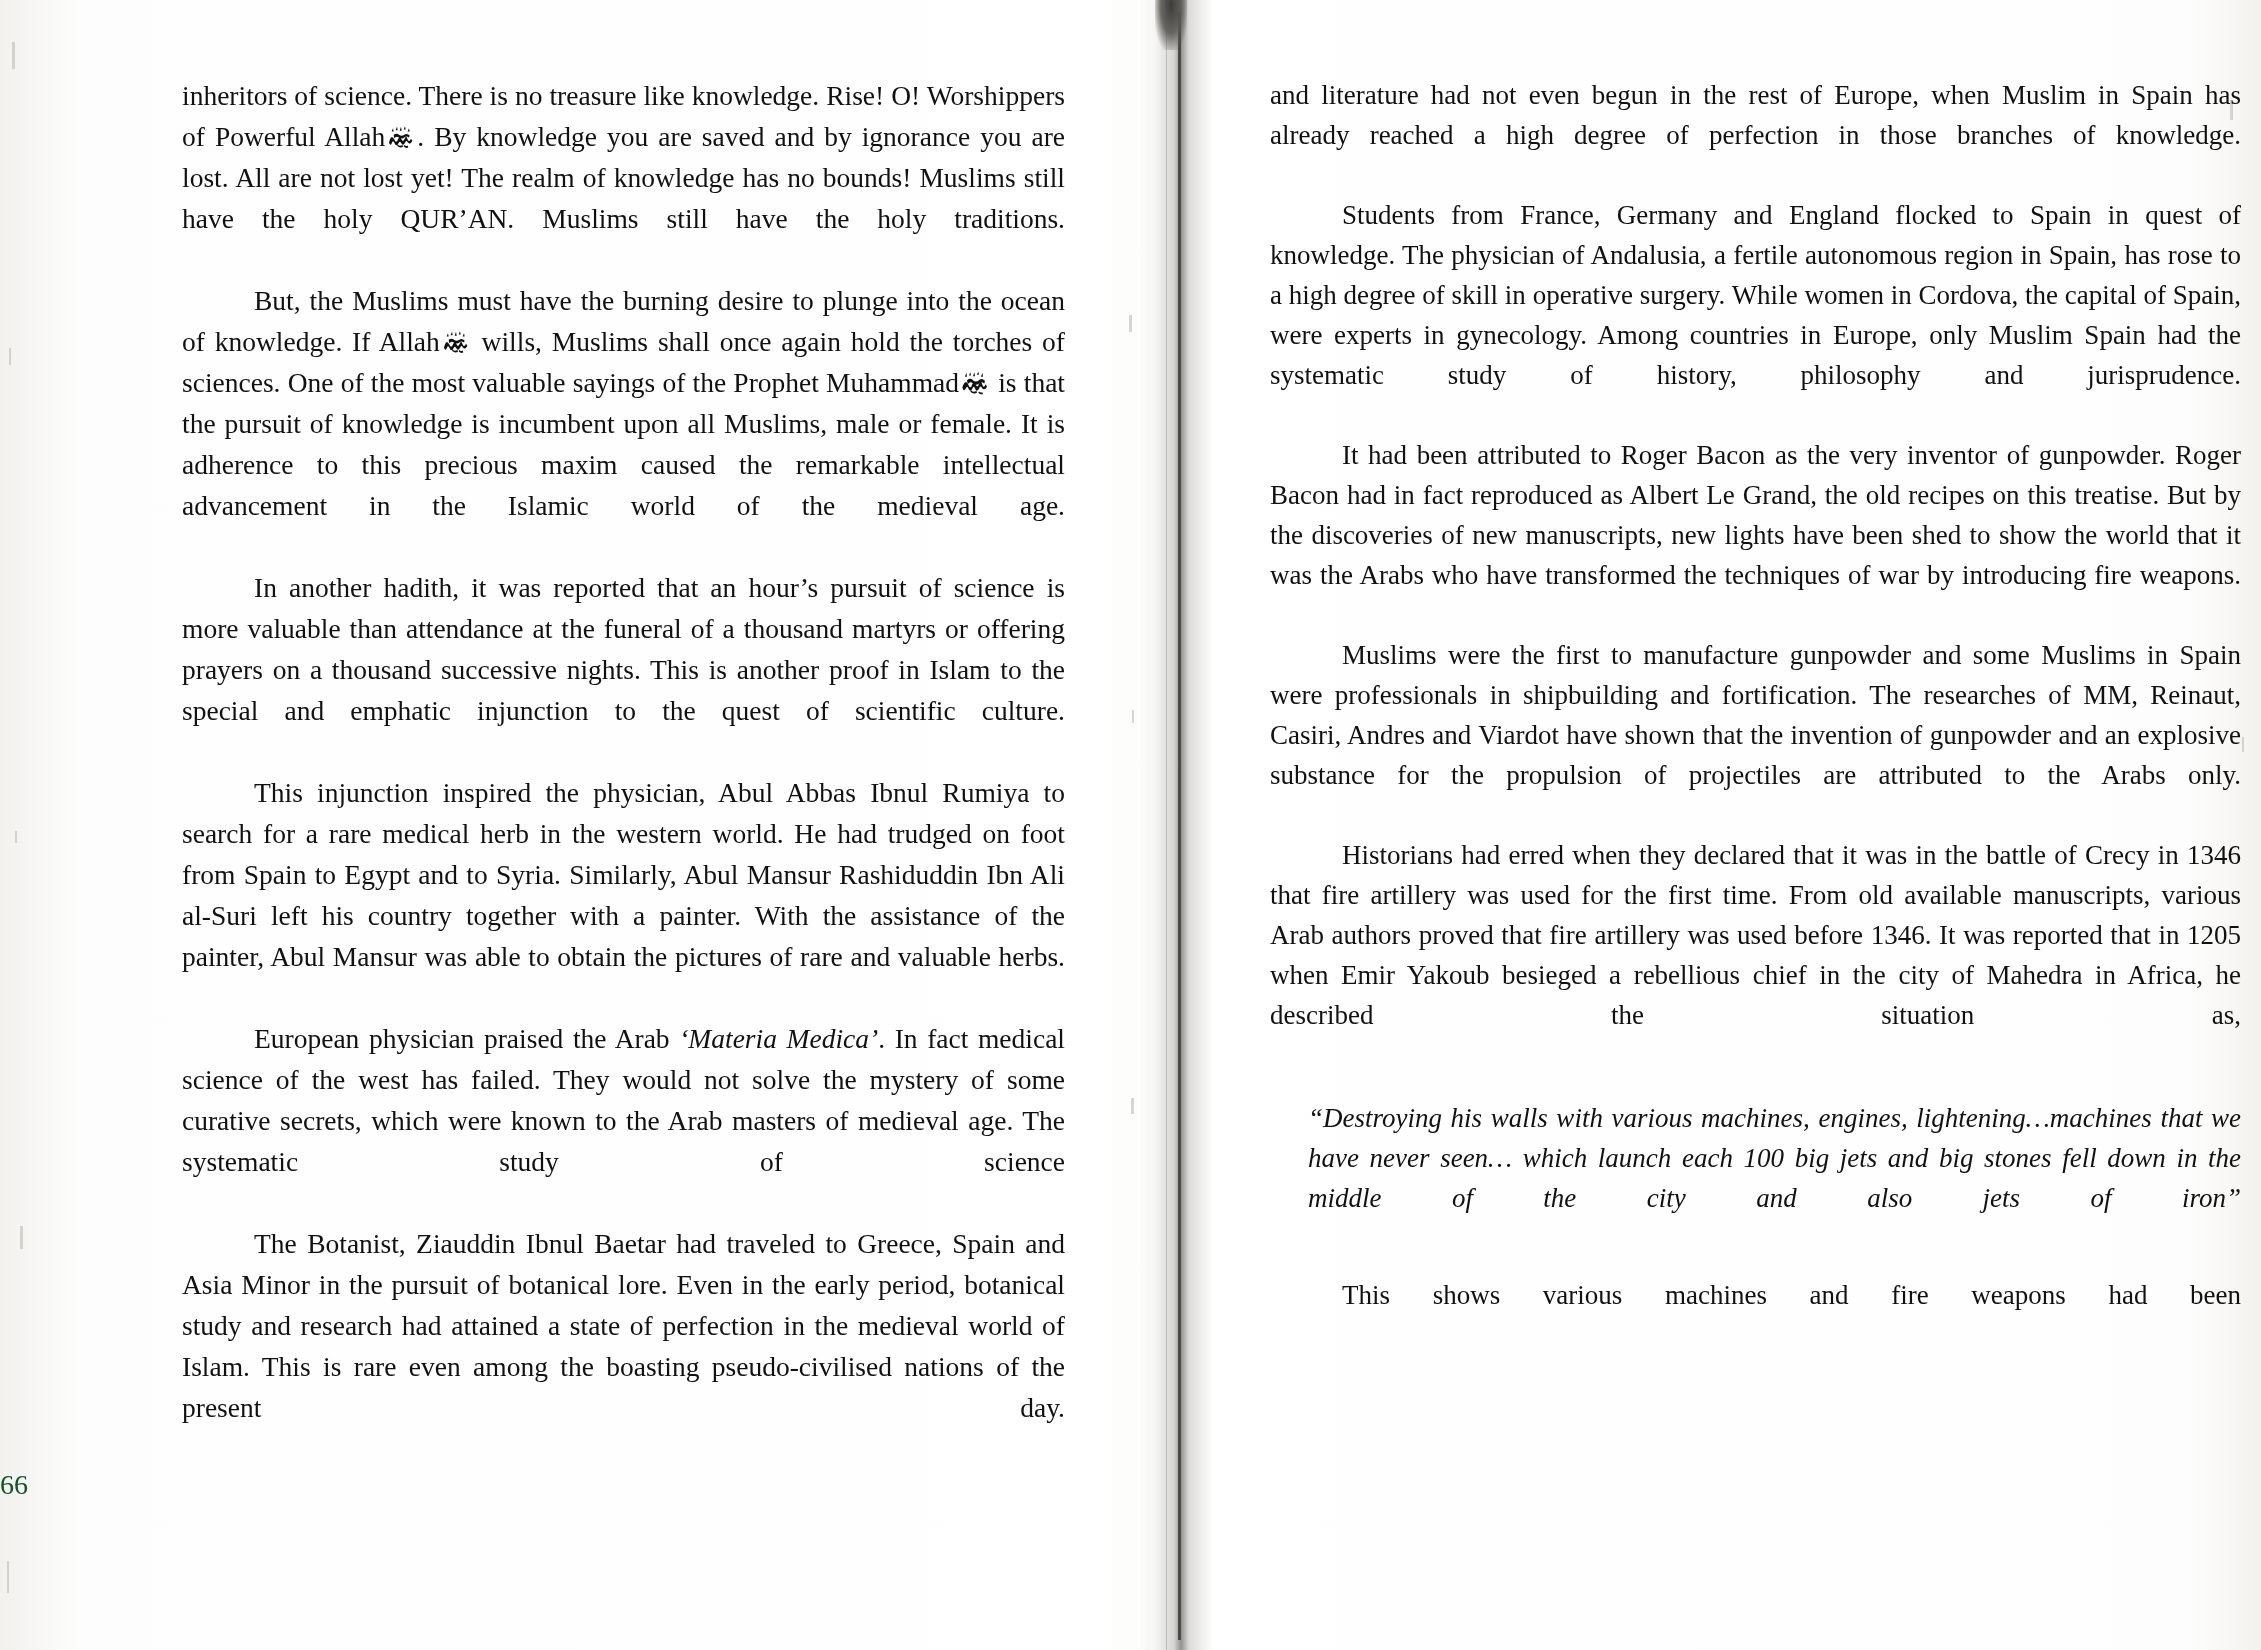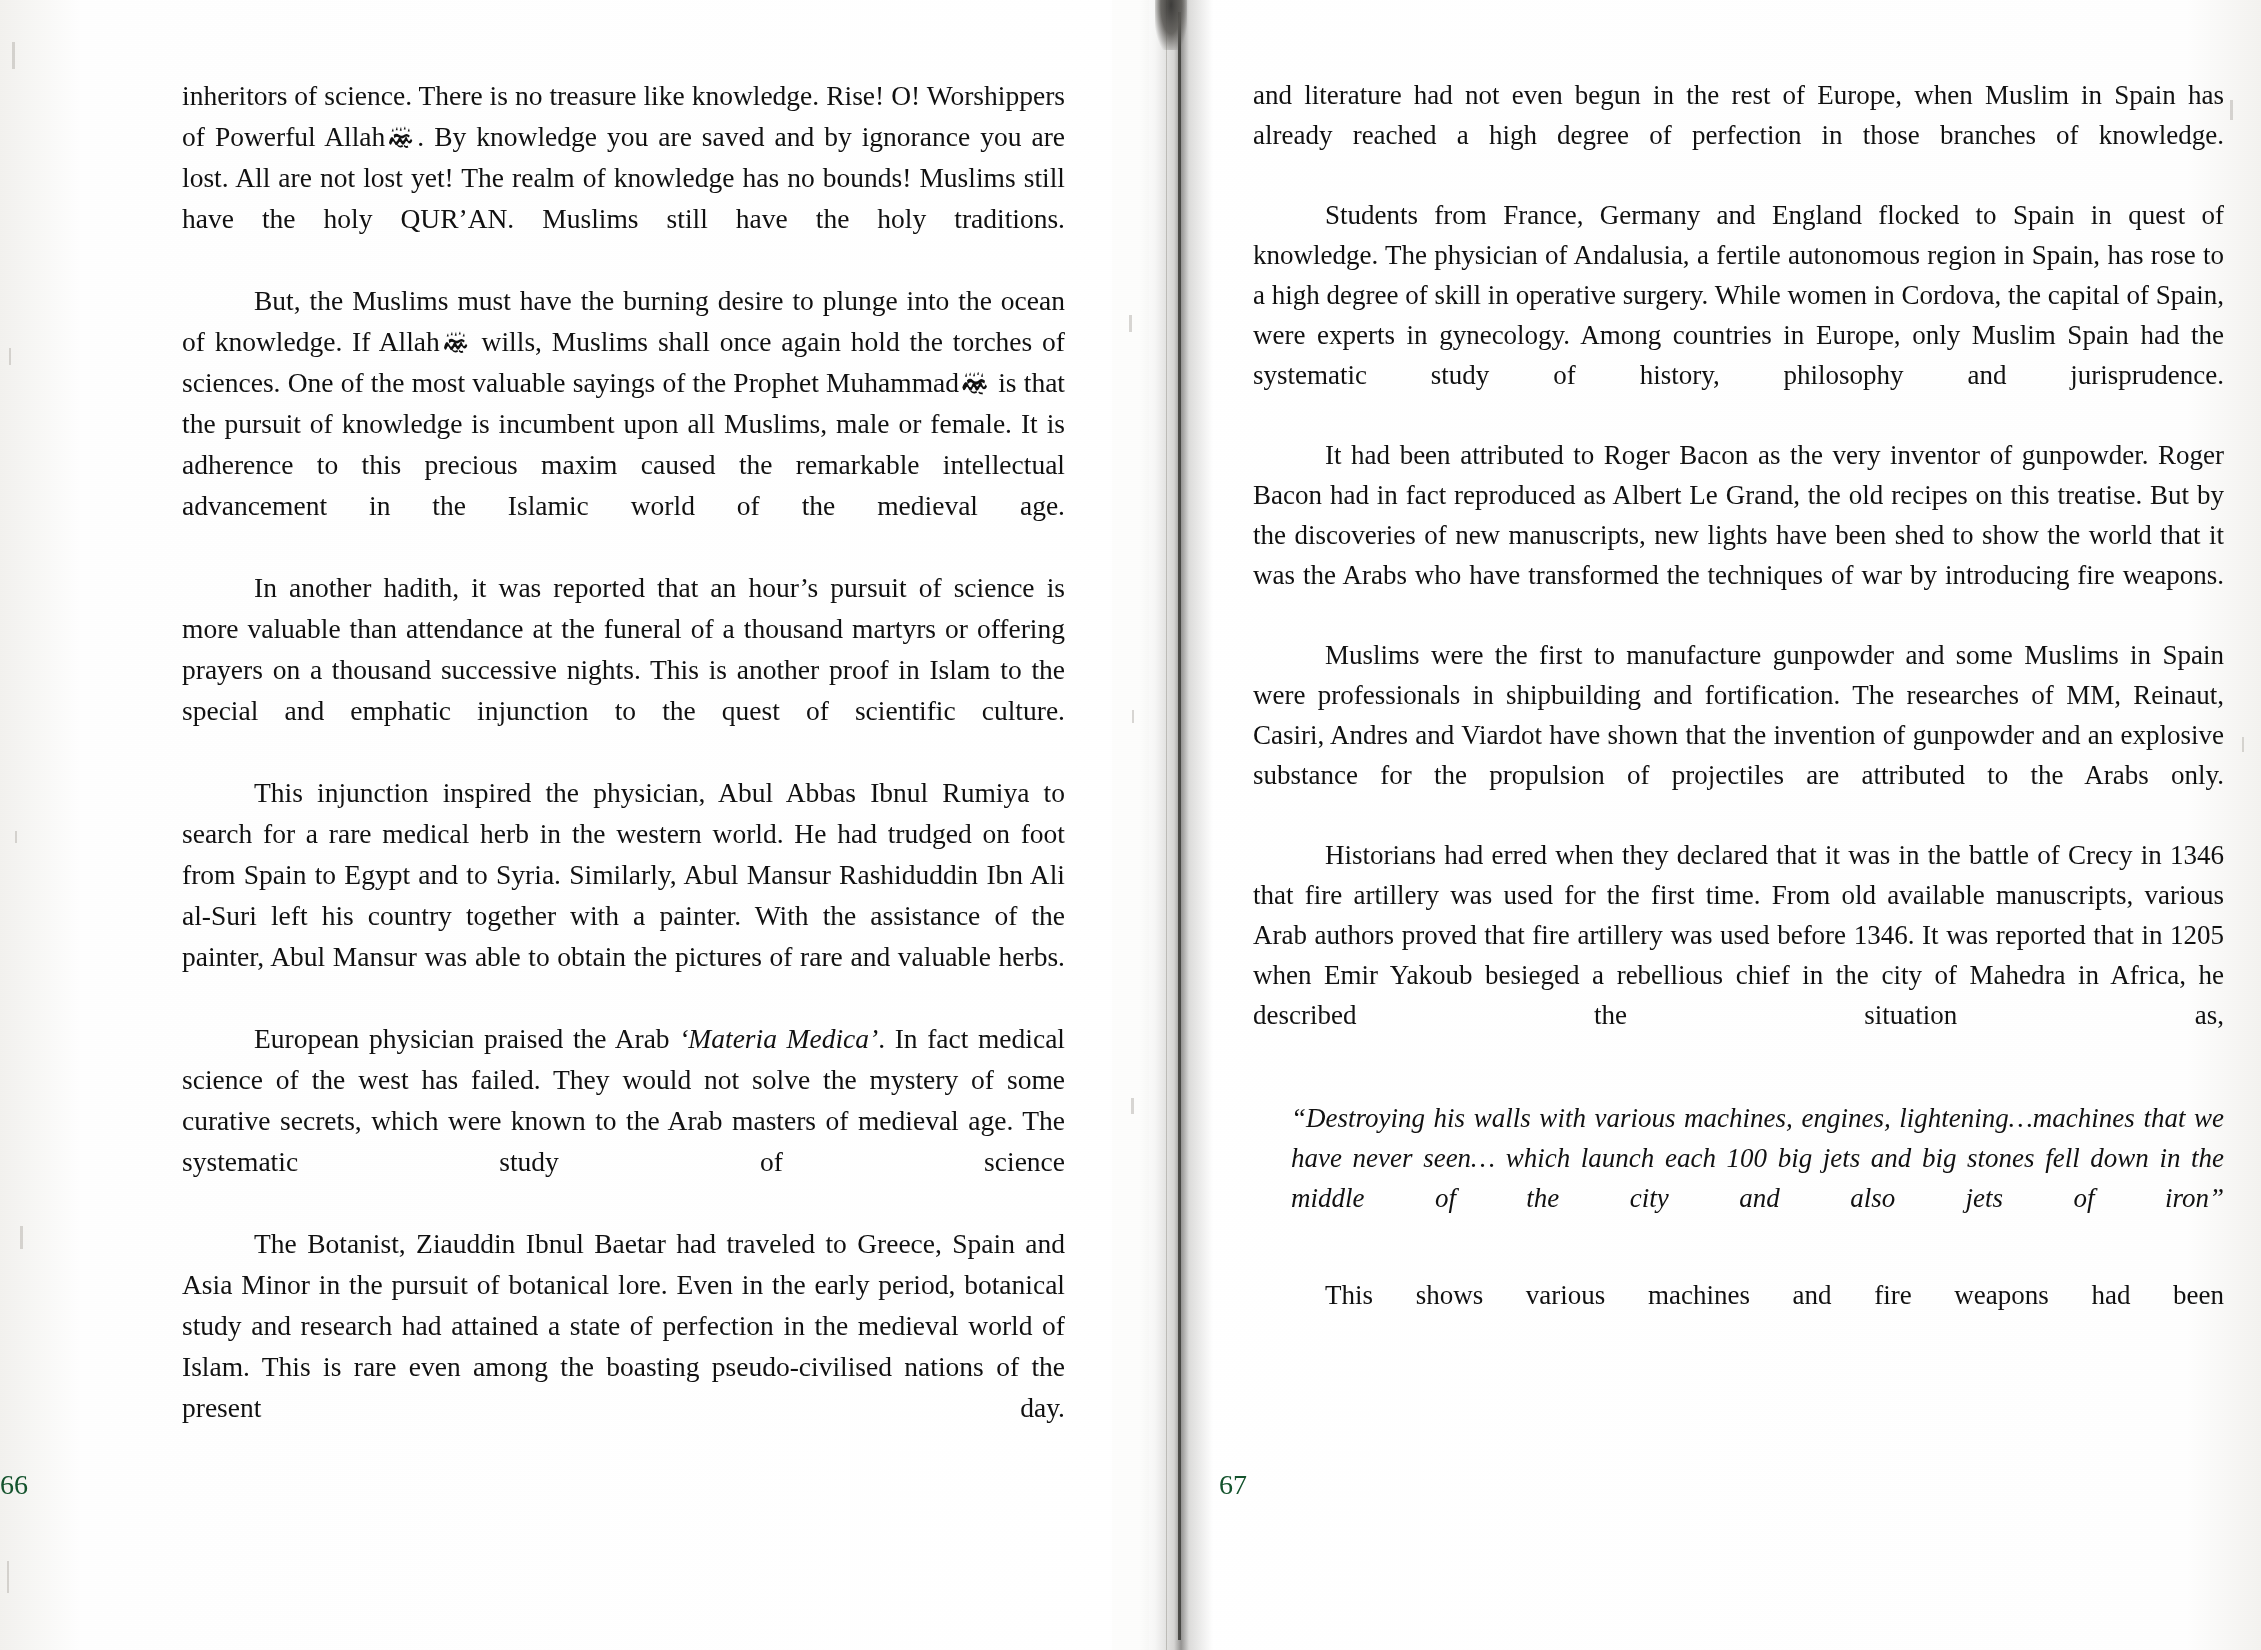--- a/index.html
+++ b/index.html
@@ -115,21 +115,21 @@
     text-align: justify;
     text-justify: inter-word;
     color: #111111;
   }
   #textblock-left {
     left: 182px;
     top: 75px;
     width: 883px;
   }
   #textblock-right {
-    left: 34px;
+    left: 51px;
     top: 75px;
     width: 971px;
     font-size: 27px;
     line-height: 40px;
   }
 
   .para {
     margin: 0;
     text-align: justify;
   }
@@ -280,17 +280,16 @@
     <p class="para indent">It had been attributed to Roger Bacon as the very inventor of gunpowder. Roger Bacon had in fact reproduced as Albert Le Grand, the old recipes on this treatise. But by the discoveries of new manuscripts, new lights have been shed to show the world that it was the Arabs who have transformed the techniques of war by introducing fire weapons.</p>
     <p class="para indent">Muslims were the first to manufacture gunpowder and some Muslims in Spain were professionals in shipbuilding and fortification. The researches of MM, Reinaut, Casiri, Andres and Viardot have shown that the invention of gunpowder and an explosive substance for the propulsion of projectiles are attributed to the Arabs only.</p>
     <p class="para indent">Historians had erred when they declared that it was in the battle of Crecy in 1346 that fire artillery was used for the first time. From old available manuscripts, various Arab authors proved that fire artillery was used before 1346. It was reported that in 1205 when Emir Yakoub besieged a rebellious chief in the city of Mahedra in Africa, he described the situation as,</p>
 
     <p class="blockquote">“Destroying his walls with various machines, engines, lightening…machines that we have never seen… which launch each 100 big jets and big stones fell down in the middle of the city and also jets of iron”</p>
 
     <p class="para indent">This shows various machines and fire weapons had been</p>
 
   </div>
 
-  <div class="folio" id="folio-right">67</div>
 </div>
 
 <div id="scan-noise"></div>
 
 
 </body></html>

